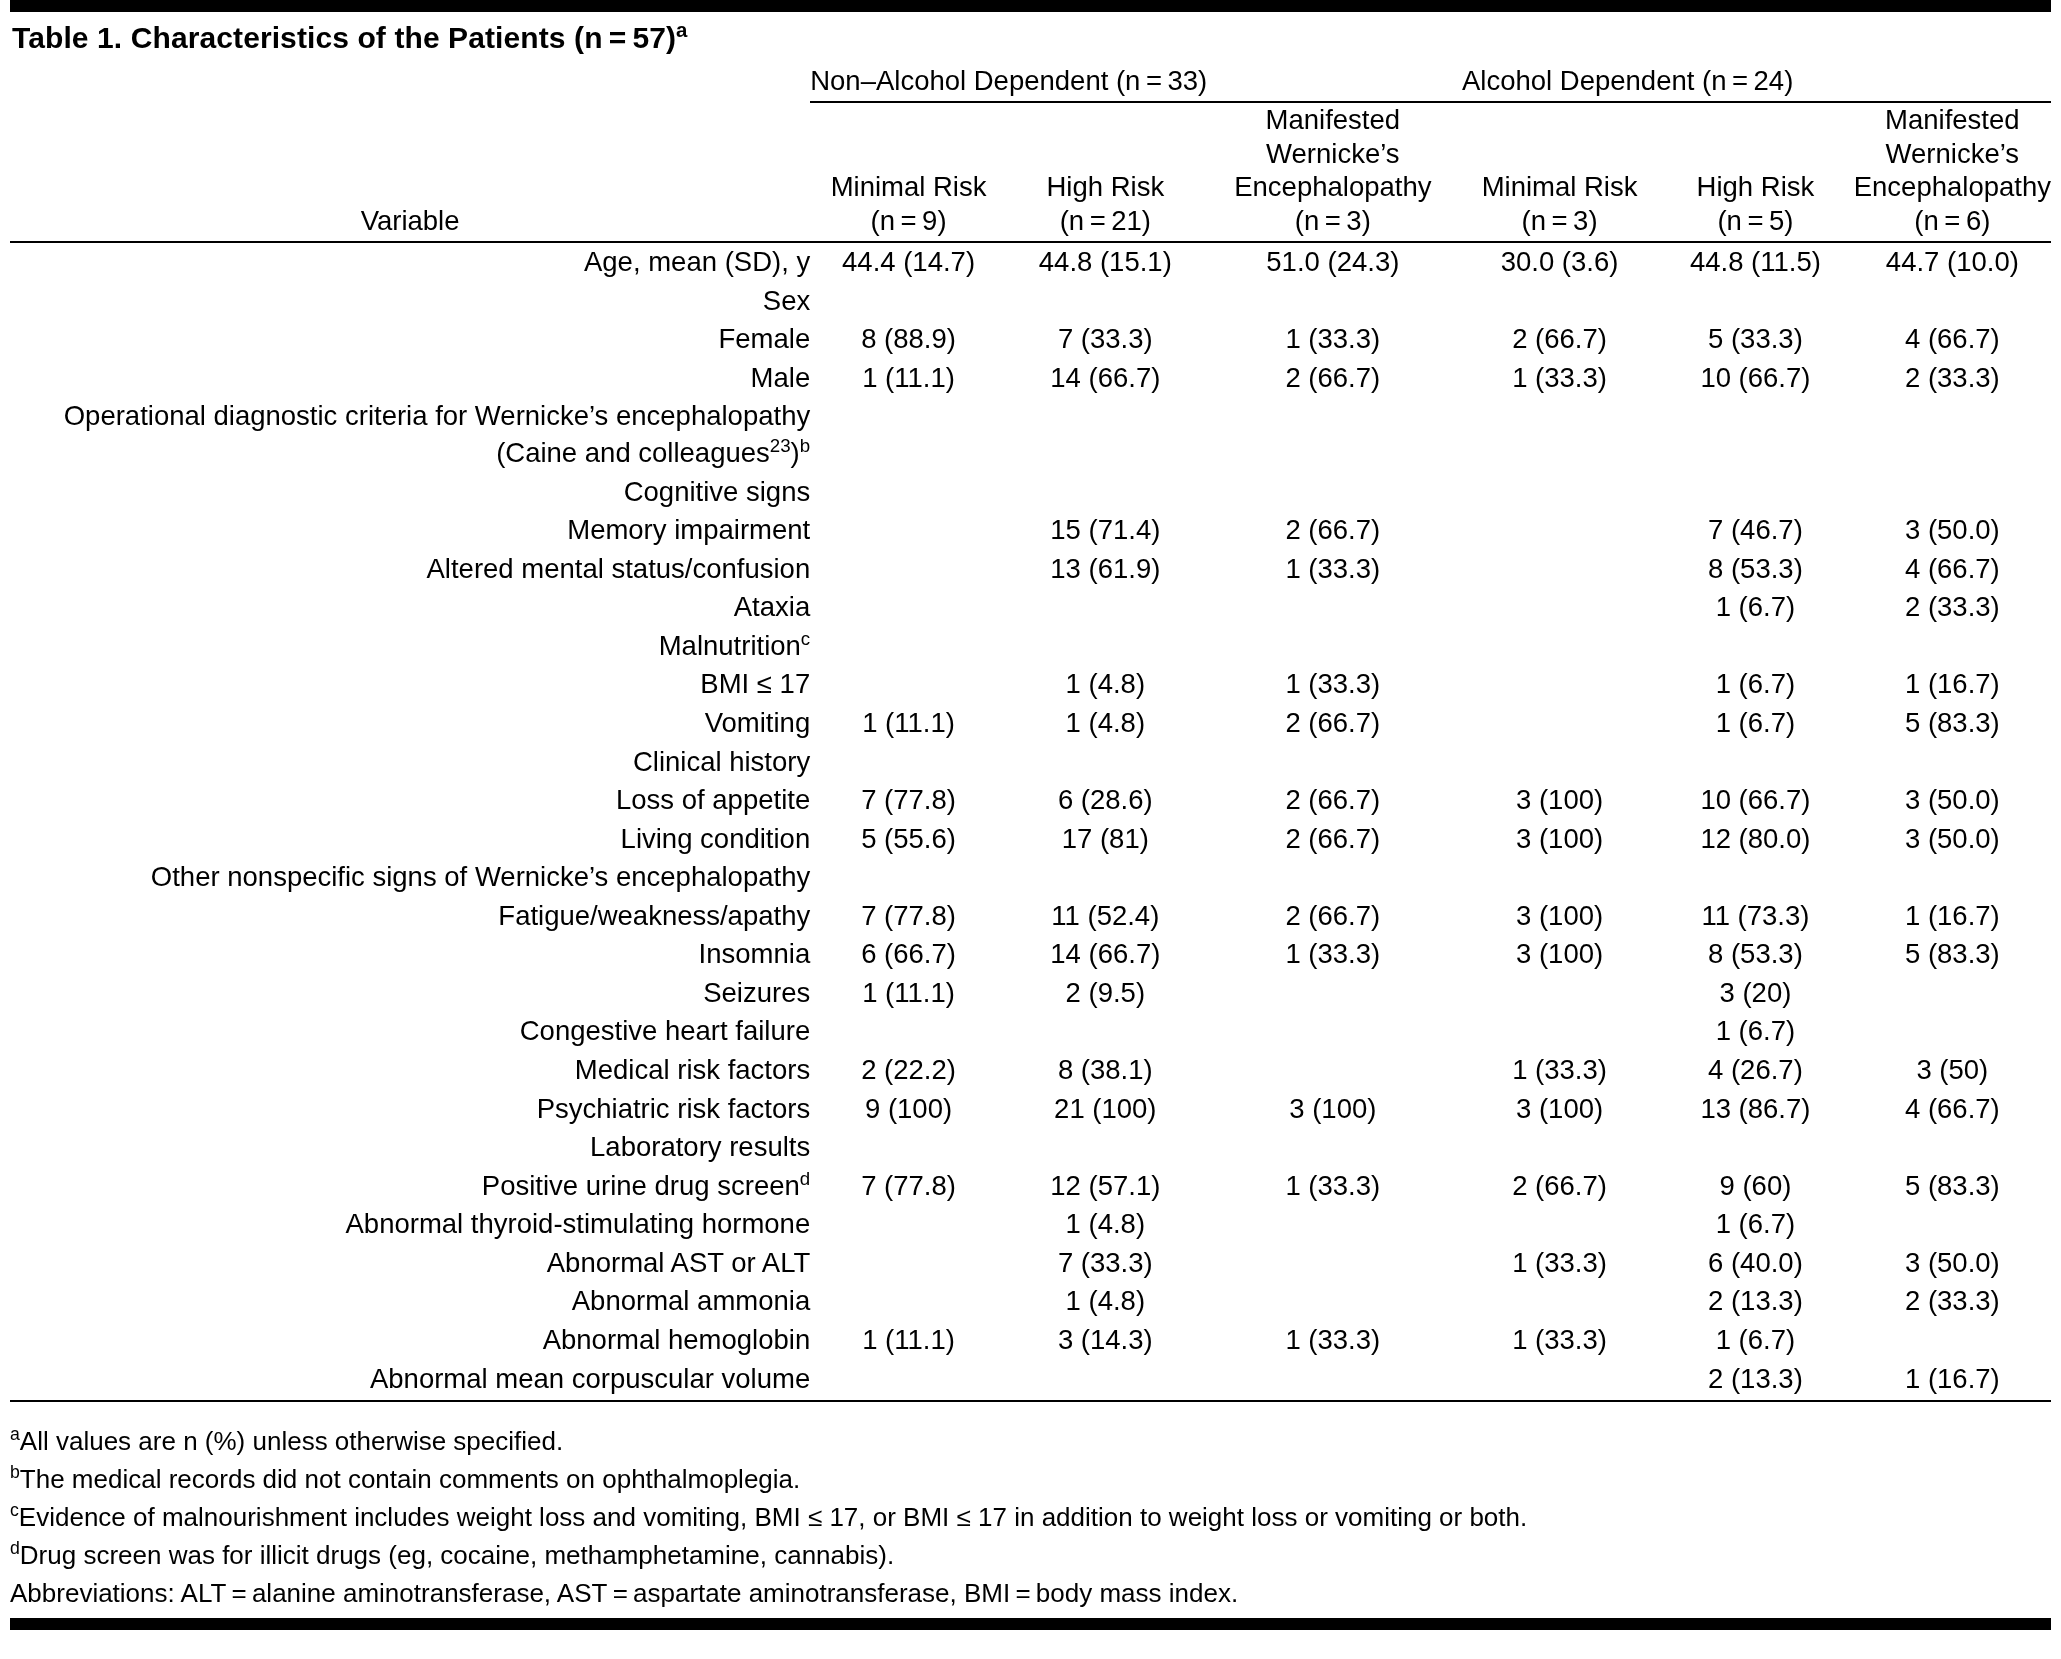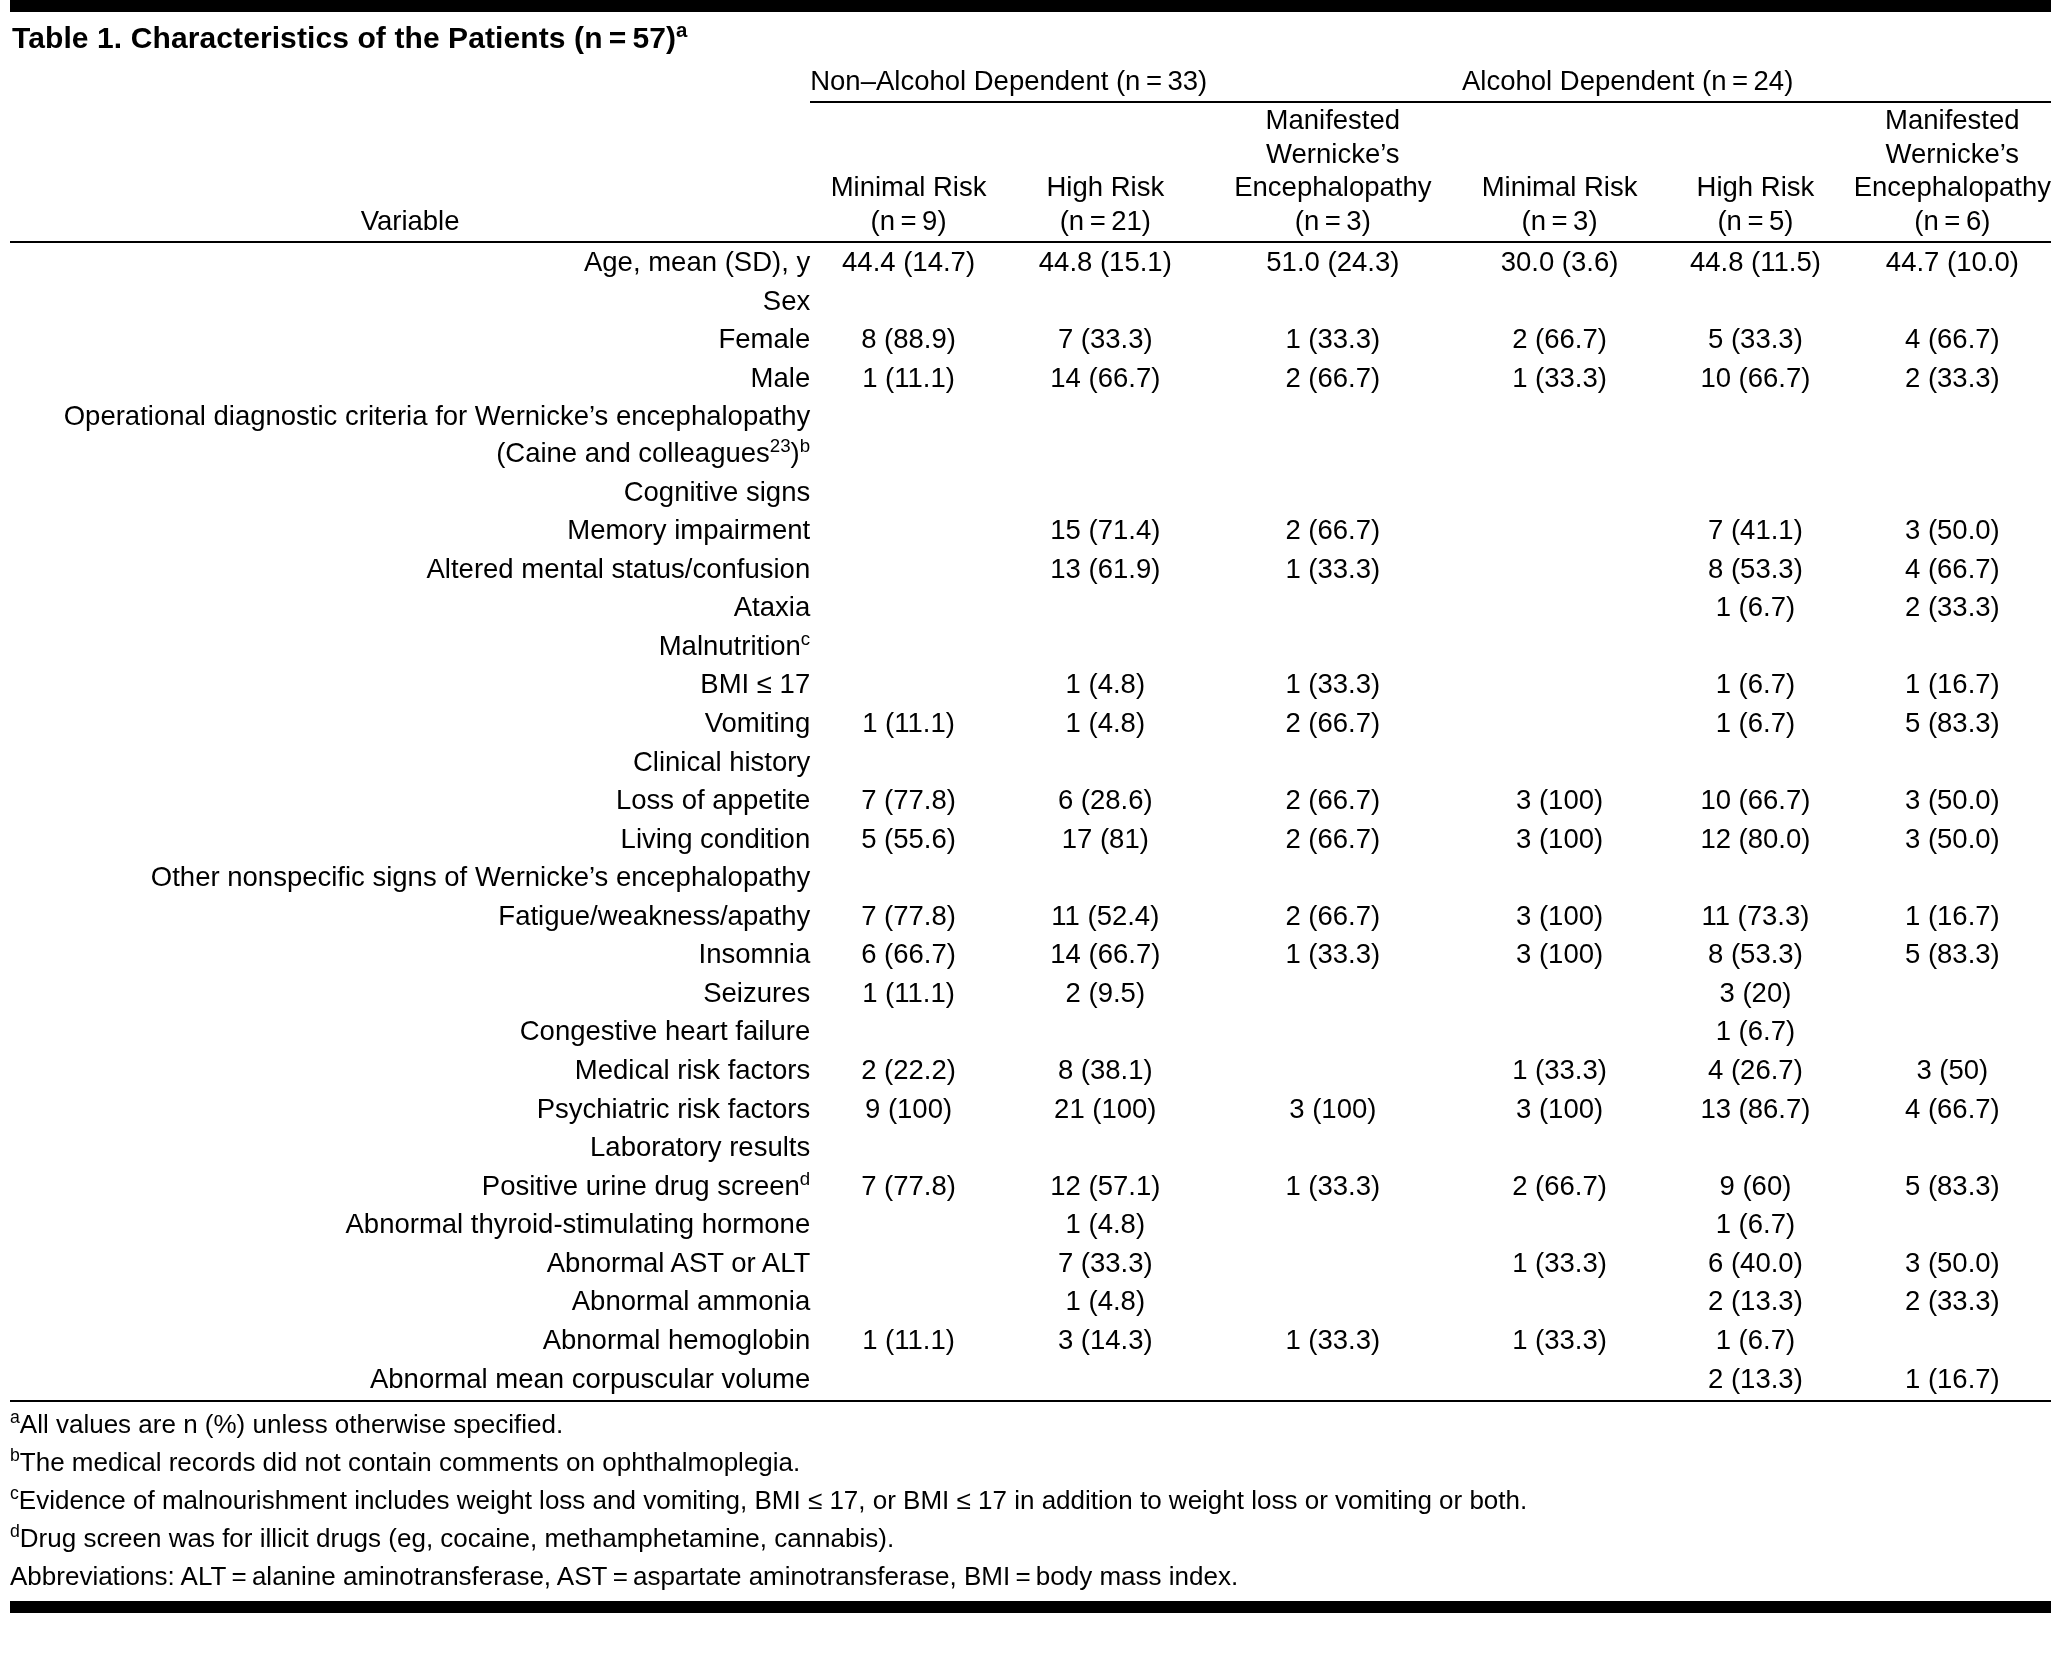--- a/index.html
+++ b/index.html
@@ -82,21 +82,21 @@
     vertical-align: super;
     line-height: 0;
   }
   .footrule {
     border-top: 2.5px solid #000;
     margin-top: 2px;
   }
   .footnotes {
     font-size: 26px;
     line-height: 1.38;
-    padding-top: 4px;
+    padding-top: 21px;
   }
   .footnotes div {
     padding: 1px 0;
   }
   .rule-bottom {
     height: 12px;
     background: #000000;
     margin-top: 6px;
   }
   .gline {
@@ -216,21 +216,21 @@
           <td class="num"></td>
           <td class="num"></td>
           <td class="num"></td>
         </tr>
         <tr>
           <td class="var ind3"><span>Memory impairment</span></td>
           <td class="num"></td>
           <td class="num">15 (71.4)</td>
           <td class="num">2 (66.7)</td>
           <td class="num"></td>
-          <td class="num">7 (41.1)</td>
+          <td class="num">7 (46.7)</td>
           <td class="num">3 (50.0)</td>
         </tr>
         <tr>
           <td class="var ind3"><span>Altered mental status/confusion</span></td>
           <td class="num"></td>
           <td class="num">13 (61.9)</td>
           <td class="num">1 (33.3)</td>
           <td class="num"></td>
           <td class="num">8 (53.3)</td>
           <td class="num">4 (66.7)</td>

